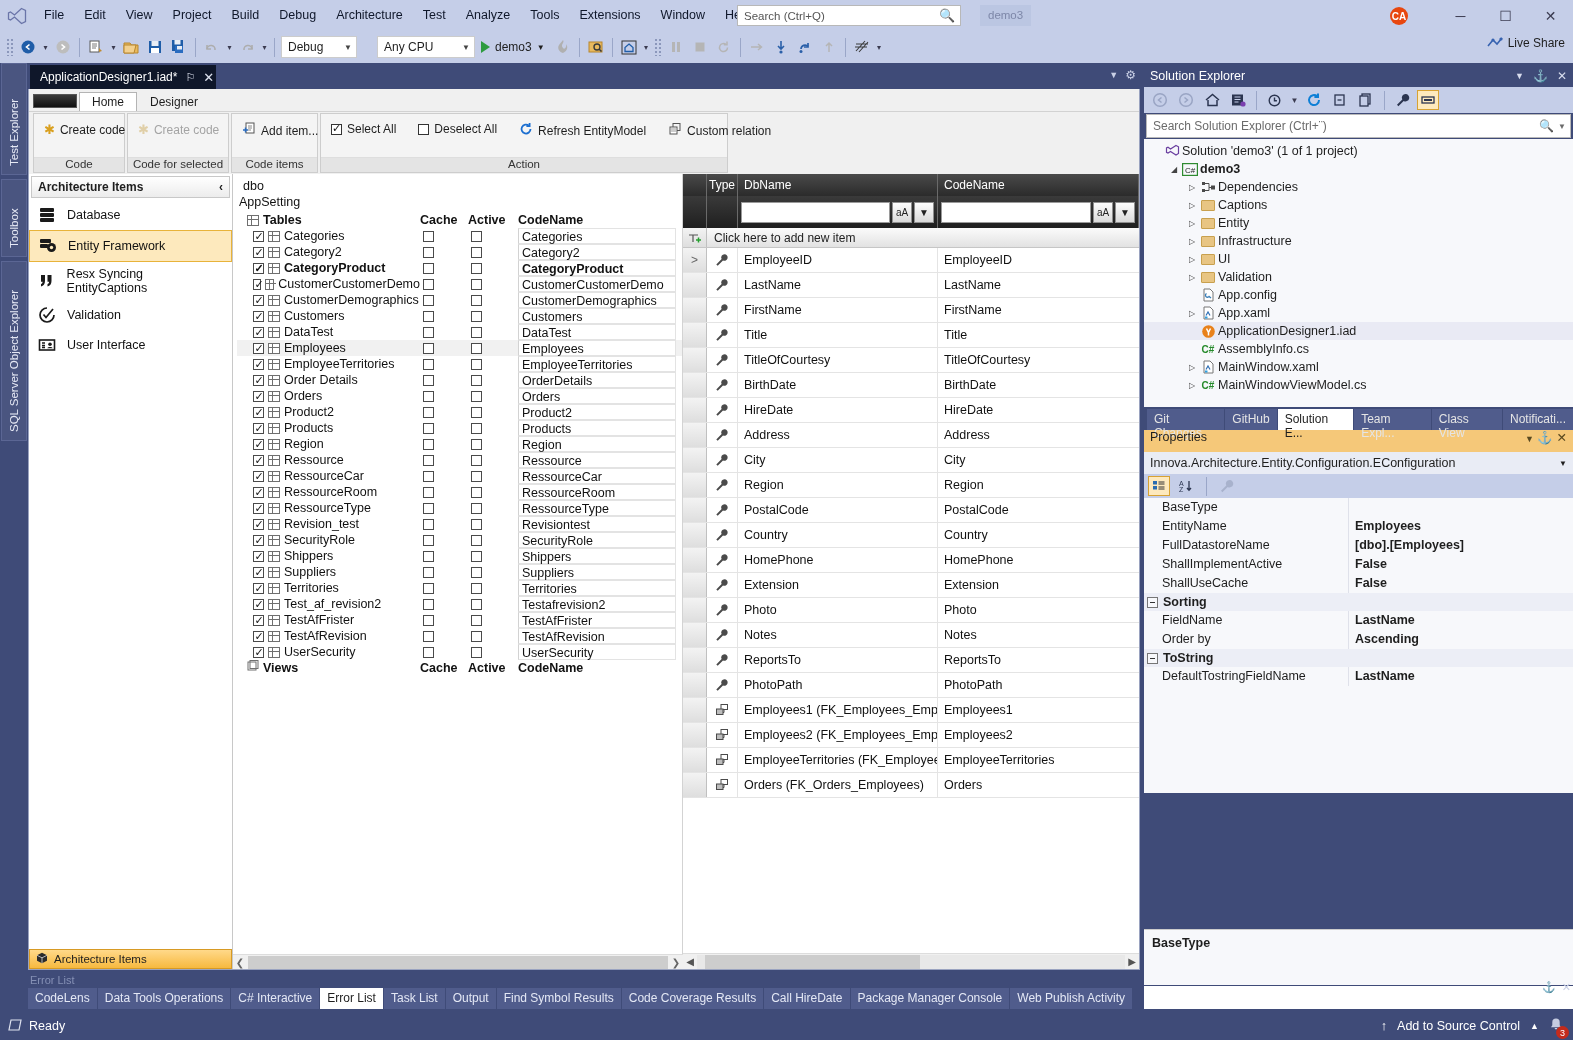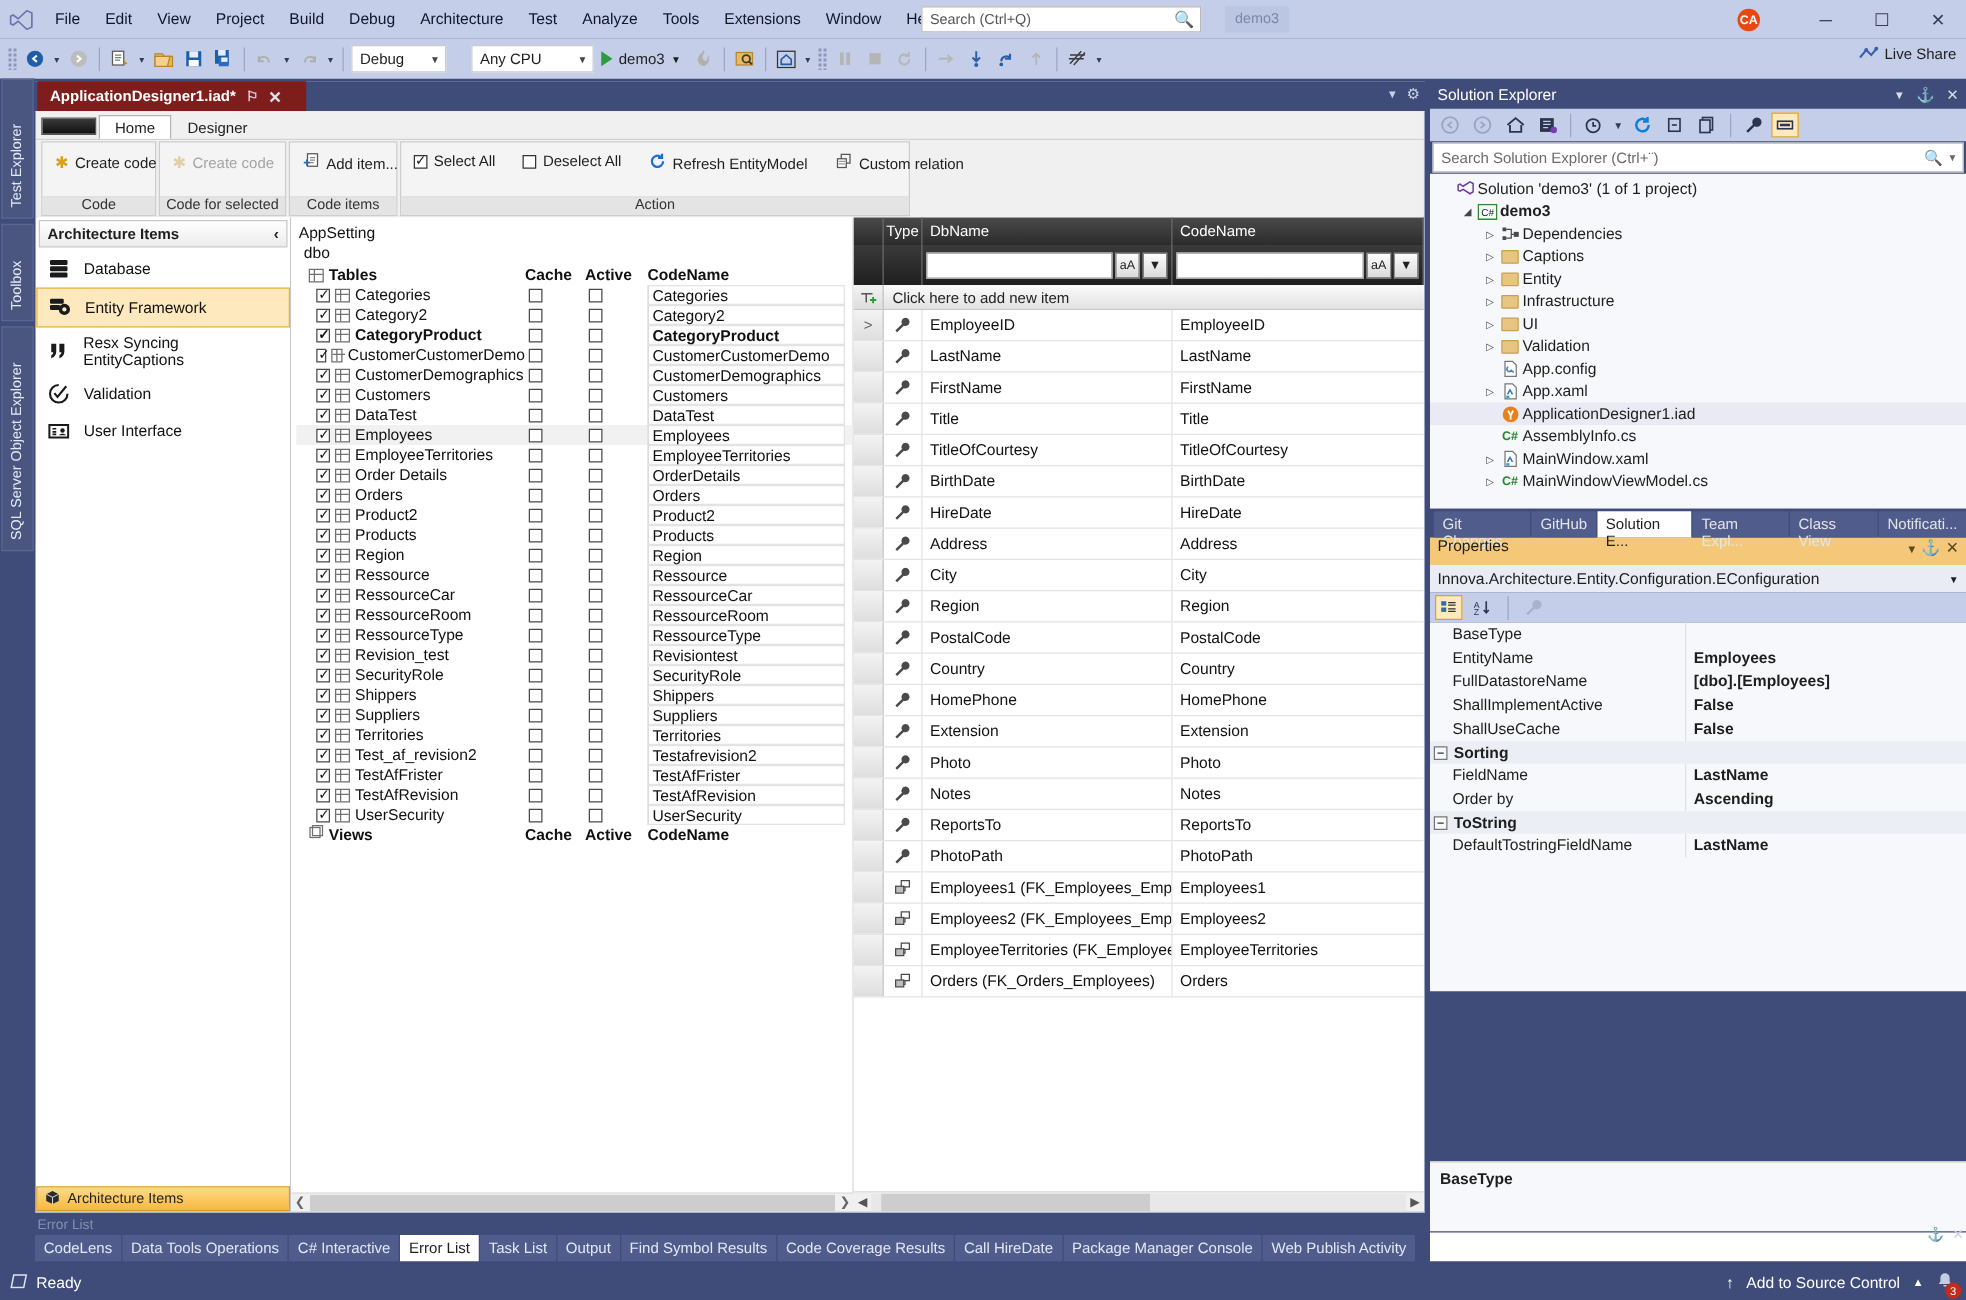--- a/index.html
+++ b/index.html
@@ -81,22 +81,22 @@
     margin:0 0 4px 1px; width:26px; display:flex; align-items:center;
     border:1px solid #5b6694; white-space:nowrap;
   }
 
   .docwell {
     position:absolute; left:28px; top:65px; width:1112px; height:905px;
     background:#e9ecf5;
   }
   .doctabrow { position:relative; height:24px; background:#3f4b78; }
   .doctab {
-    position:absolute; left:2px; top:0; height:24px; background:#7f1d1d;
-    color:#fff; font-size:12px; display:flex; align-items:center; padding:0 20px 0 10px; gap:8px;font-weight:bold;
+    position:absolute; left:2px; top:0; height:24px; background:#0f172a;
+    color:#fff; font-size:12px; display:flex; align-items:center; padding:0 2px 0 10px; gap:8px;
   }
   .doctab .pin { font-size:11px; color:#dfe3f0; }
   .doctab .x { font-size:13px; color:#dfe3f0; }
   .doc-right-ctl { position:absolute; right:4px; top:3px; display:flex; gap:7px; align-items:center; color:#c9d0e6; }
 
   .docbody {
     position:absolute; left:0; top:24px; width:1112px; height:881px;
     background:#f0f0f0; border:1px solid #9aa3c0; border-top:none;
   }
 
@@ -608,25 +608,25 @@
                   <path d="M6 .8 11 3.3v5.4L6 11.2 1 8.7V3.3z" fill="#2b2b2b"></path>
                   <path d="M1 3.3 6 5.8l5-2.5M6 5.8v5.4" stroke="#ddd" stroke-width=".8" fill="none"></path>
                 </svg>
             </span>
             <span>Architecture Items</span>
           </div>
         </div>
 
         <div class="treepane">
           <div class="tree">
+            <div class="trow" style="padding-left:6px">
+              <span>dbo</span>
+            </div>
             <div class="trow" style="padding-left:2px">
               <span>AppSetting</span>
-            </div>
-            <div class="trow" style="padding-left:6px">
-              <span>dbo</span>
             </div>
             <div class="trow hdr-row" style="padding-left:10px;margin-top:2px">
               <span class="tcol-name" style="width:173px">
                 <span class="grid-ico"></span>
                 <span>Tables</span>
               </span>
               <span style="width:48px;text-align:left">Cache</span>
               <span style="width:50px;text-align:left">Active</span>
               <span>CodeName</span>
             </div>

